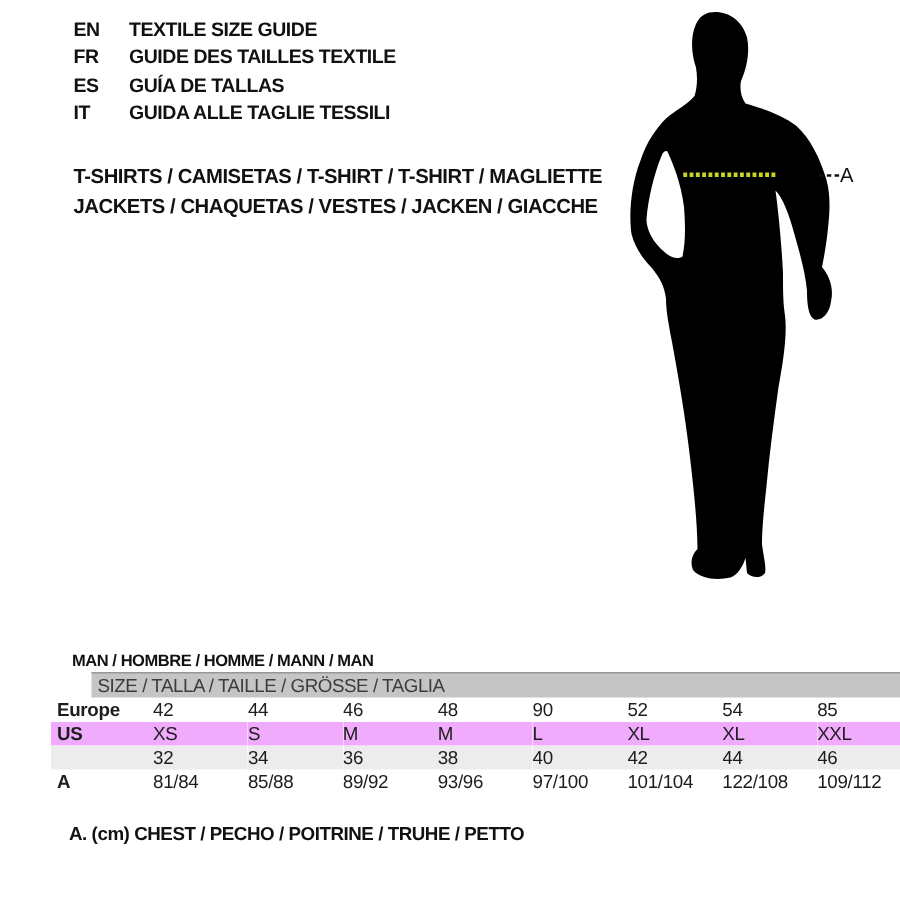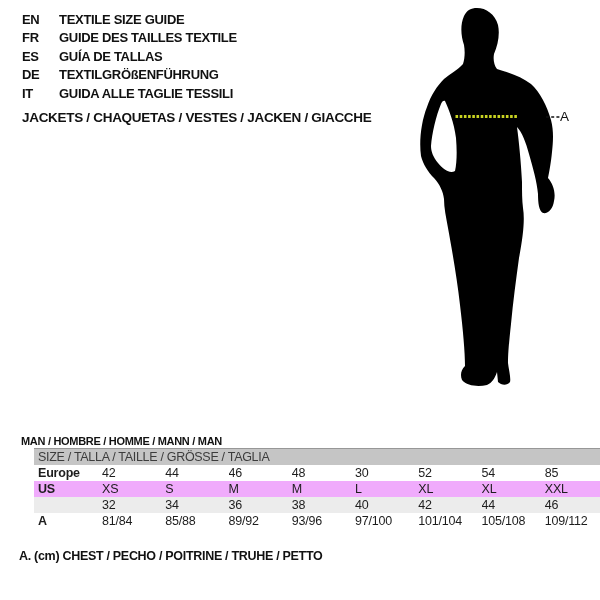--- a/index.html
+++ b/index.html
@@ -2,21 +2,21 @@
 <html><head>
 <meta charset="utf-8">
 <style>
   html,body{margin:0;padding:0;}
   body{
     width:600px;height:600px;background:#ffffff;position:relative;overflow:hidden;
     font-family:"Liberation Sans","DejaVu Sans",sans-serif;
     color:#111;
     -webkit-font-smoothing:antialiased;
   }
-  .condensed{letter-spacing:-0.3px;}
+  .condensed{letter-spacing:-0.3px;margin-left:27px;}
 
   
   .lang-list{position:absolute;left:22px;top:11px;}
   .lang-row{display:flex;height:18.4px;line-height:18.4px;font-size:13px;font-weight:700;}
   .lang-code{width:37px;}
   .lang-label{white-space:nowrap;}
 
   
   .categories{position:absolute;left:22px;top:108px;}
   .cat-line{font-size:13.5px;font-weight:700;line-height:19.5px;white-space:nowrap;}
@@ -59,30 +59,27 @@
     </div>
     <div class="lang-row">
       <span class="lang-code">FR</span>
       <span class="lang-label">GUIDE DES TAILLES TEXTILE</span>
     </div>
     <div class="lang-row">
       <span class="lang-code">ES</span>
       <span class="lang-label">GUÍA DE TALLAS</span>
     </div>
     <div class="lang-row">
-      <span class="lang-code">DE</span>
-      <span class="lang-label">TEXTILGRÖßENFÜHRUNG</span>
-    </div>
-    <div class="lang-row">
       <span class="lang-code">IT</span>
       <span class="lang-label">GUIDA ALLE TAGLIE TESSILI</span>
     </div>
   </div>
 
 <div class="categories condensed">
+  <div class="cat-line">T-SHIRTS / CAMISETAS / T-SHIRT / T-SHIRT / MAGLIETTE</div>
   <div class="cat-line">JACKETS / CHAQUETAS / VESTES / JACKEN / GIACCHE</div>
 </div>
 
 <div class="figure-wrap">
   <svg width="200" height="400" viewBox="0 0 200 400" xmlns="http://www.w3.org/2000/svg">
     <path fill="#000000" fill-rule="evenodd" d="
       M77,8
       C86,8 95,14 98,25
       C100,34 98,45 94,54
       C93,59 94,65 97,69
@@ -146,21 +143,21 @@
         <col>
         <col>
     </colgroup>
     <tbody>
         <tr>
           <td class="row-label">Europe</td>
           <td>42</td>
           <td>44</td>
           <td>46</td>
           <td>48</td>
-          <td>30</td>
+          <td>90</td>
           <td>52</td>
           <td>54</td>
           <td>85</td>
         </tr>
         <tr class="shaded" style="background: #f0abfc;">
           <td class="row-label">US</td>
           <td>XS</td>
           <td>S</td>
           <td>M</td>
           <td>M</td>
@@ -181,20 +178,20 @@
           <td>46</td>
         </tr>
         <tr>
           <td class="row-label">A</td>
           <td>81/84</td>
           <td>85/88</td>
           <td>89/92</td>
           <td>93/96</td>
           <td>97/100</td>
           <td>101/104</td>
-          <td>105/108</td>
+          <td>122/108</td>
           <td>109/112</td>
         </tr>
       </tbody>
   </table>
 </div>
 
 <div class="footnote condensed">A. (cm) CHEST / PECHO / POITRINE / TRUHE / PETTO</div>
 
 </body></html>

